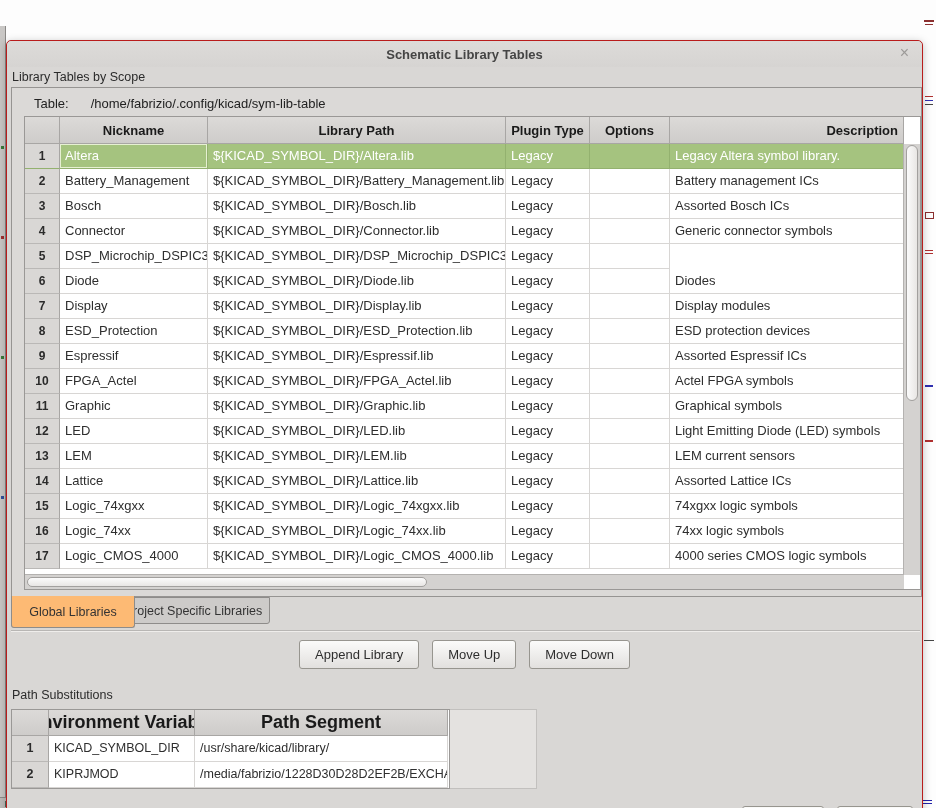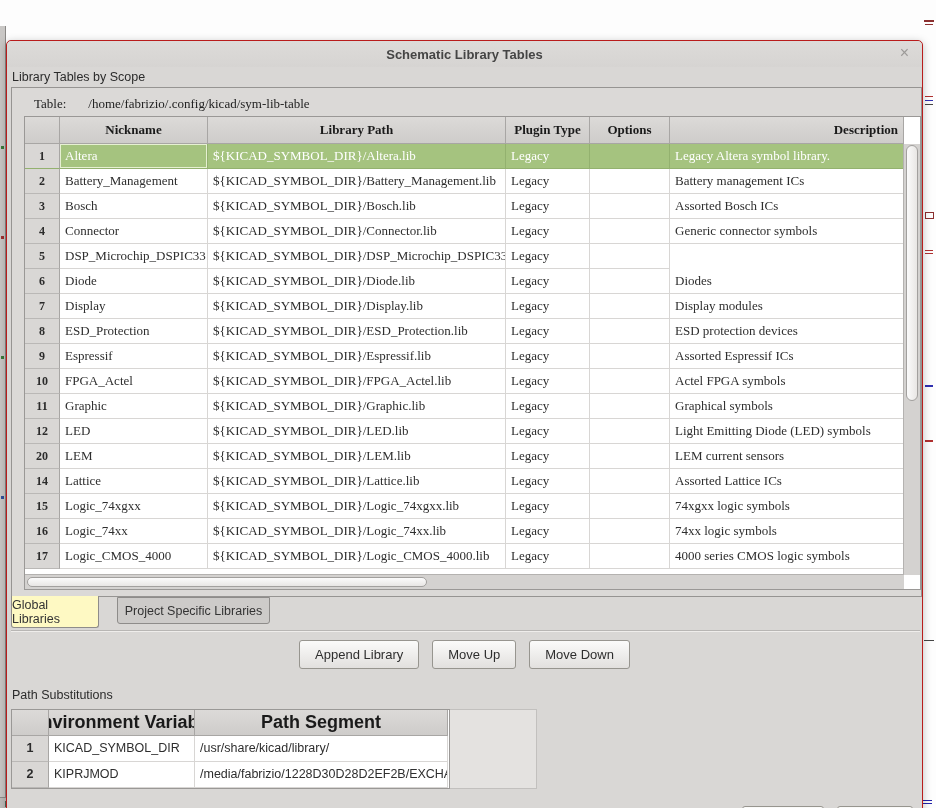--- a/index.html
+++ b/index.html
@@ -27,21 +27,21 @@
     background:#D9D7D5; border:1px solid #b91c1c; border-radius:5px 5px 0 0;
     box-shadow:0 2px 8px rgba(0,0,0,.25);margin-top:40px; }
   .titlebar { position:absolute; left:0; top:0; width:100%; height:26px;
     background:linear-gradient(#DDDBD9,#D6D4D2); border-radius:5px 5px 0 0;
     display:flex; align-items:center; justify-content:center; }
   .titlebar .title { font-size:13px; font-weight:bold; color:#454545; }
   .titlebar .close { position:absolute; right:13px; top:3px; font-size:16px; color:#9C9A98; cursor:default; }
   .scope-label { position:absolute; left:5px; top:29px; font-size:12.5px; color:#2B2B2B; }
 
   .notebook { position:absolute; left:4px; top:46px; width:911px; height:510px;
-    background:#DBD9D7; border:1px solid #969492;font-family:Liberation Serif, serif; }
+    background:#DBD9D7; border:1px solid #969492; }
   .table-file { position:absolute; left:22px; top:8px; font-size:13px; color:#222; }
   .table-file .path { margin-left:22px; }
 
   .grid-frame { position:absolute; left:12px; top:28px; width:897px; height:474px;
     background:#FFF; border:1px solid #9A9896; }
   .hdr-row { display:flex; height:27px; }
   .hdr-cell { background:linear-gradient(#DCDAD8,#CECCCA); border-right:1px solid #A8A6A4;
     border-bottom:1px solid #A8A6A4; font-size:13px; font-weight:bold; color:#1A1A1A;
     display:flex; align-items:center; justify-content:center; overflow:hidden; white-space:nowrap; }
   .hdr-cell.right { justify-content:flex-end; padding-right:5px; }
@@ -58,21 +58,21 @@
   .grid-row.selected .cell.focus-cell { box-shadow:inset 0 0 0 1px #E6F0D2; }
 
   .vscroll { position:absolute; right:0; top:27px; width:17px; height:431px; background:#D4D2D0; border-left:1px solid #B4B2B0; }
   .vscroll .thumb { position:absolute; left:2px; top:1px; width:12px; height:256px; border-radius:6px;
     background:linear-gradient(90deg,#FBFBFB,#E8E6E4); border:1px solid #A2A09E; }
   .hscroll { position:absolute; left:0; bottom:0; width:879px; height:15px; background:#D4D2D0; border-top:1px solid #B4B2B0; }
   .hscroll .thumb { position:absolute; left:2px; top:2px; width:400px; height:10px; border-radius:5px;
     background:linear-gradient(#FBFBFB,#E8E6E4); border:1px solid #A2A09E; }
 
   .tab { position:absolute; font-size:12.5px; color:#333; display:flex; align-items:center; justify-content:center; }
-  .tab.active { left:4px; top:555px; width:88px; height:32px; background:#fef9c3;
+  .tab.active { left:4px; top:555px; width:124px; height:32px; background:#fdba74;
     border:1px solid #8E8C8A; border-top:none; border-radius:0 0 3px 3px; z-index:3; font-size:12.5px; }
   .tab.inactive { left:110px; top:556px; width:153px; height:27px; background:#CDCBC9;
     border:1px solid #8E8C8A; border-radius:0 0 3px 3px; z-index:1; }
   .tab-sep { position:absolute; left:4px; top:589px; width:909px; height:2px;
     border-top:1px solid #B8B6B4; border-bottom:1px solid #EFEDEB; }
 
   .btn-row { position:absolute; left:0; top:599px; width:100%; display:flex; justify-content:center; gap:13px; }
   .btn { height:29px; padding:0 15px; font-size:13px; color:#2E2E2E;
     background:linear-gradient(#FBFBFA,#E2E0DE); border:1px solid #97958F; border-radius:3px;
     display:flex; align-items:center; font-family:"Liberation Sans",sans-serif; }
@@ -242,21 +242,21 @@
           </div>
           <div class="grid-row">
             <div class="cell c0 rownum">12</div>
             <div class="cell c1">LED</div>
             <div class="cell c2">${KICAD_SYMBOL_DIR}/LED.lib</div>
             <div class="cell c3">Legacy</div>
             <div class="cell c4"></div>
             <div class="cell c5">Light Emitting Diode (LED) symbols</div>
           </div>
           <div class="grid-row">
-            <div class="cell c0 rownum">20</div>
+            <div class="cell c0 rownum">13</div>
             <div class="cell c1">LEM</div>
             <div class="cell c2">${KICAD_SYMBOL_DIR}/LEM.lib</div>
             <div class="cell c3">Legacy</div>
             <div class="cell c4"></div>
             <div class="cell c5">LEM current sensors</div>
           </div>
           <div class="grid-row">
             <div class="cell c0 rownum">14</div>
             <div class="cell c1">Lattice</div>
             <div class="cell c2">${KICAD_SYMBOL_DIR}/Lattice.lib</div>

